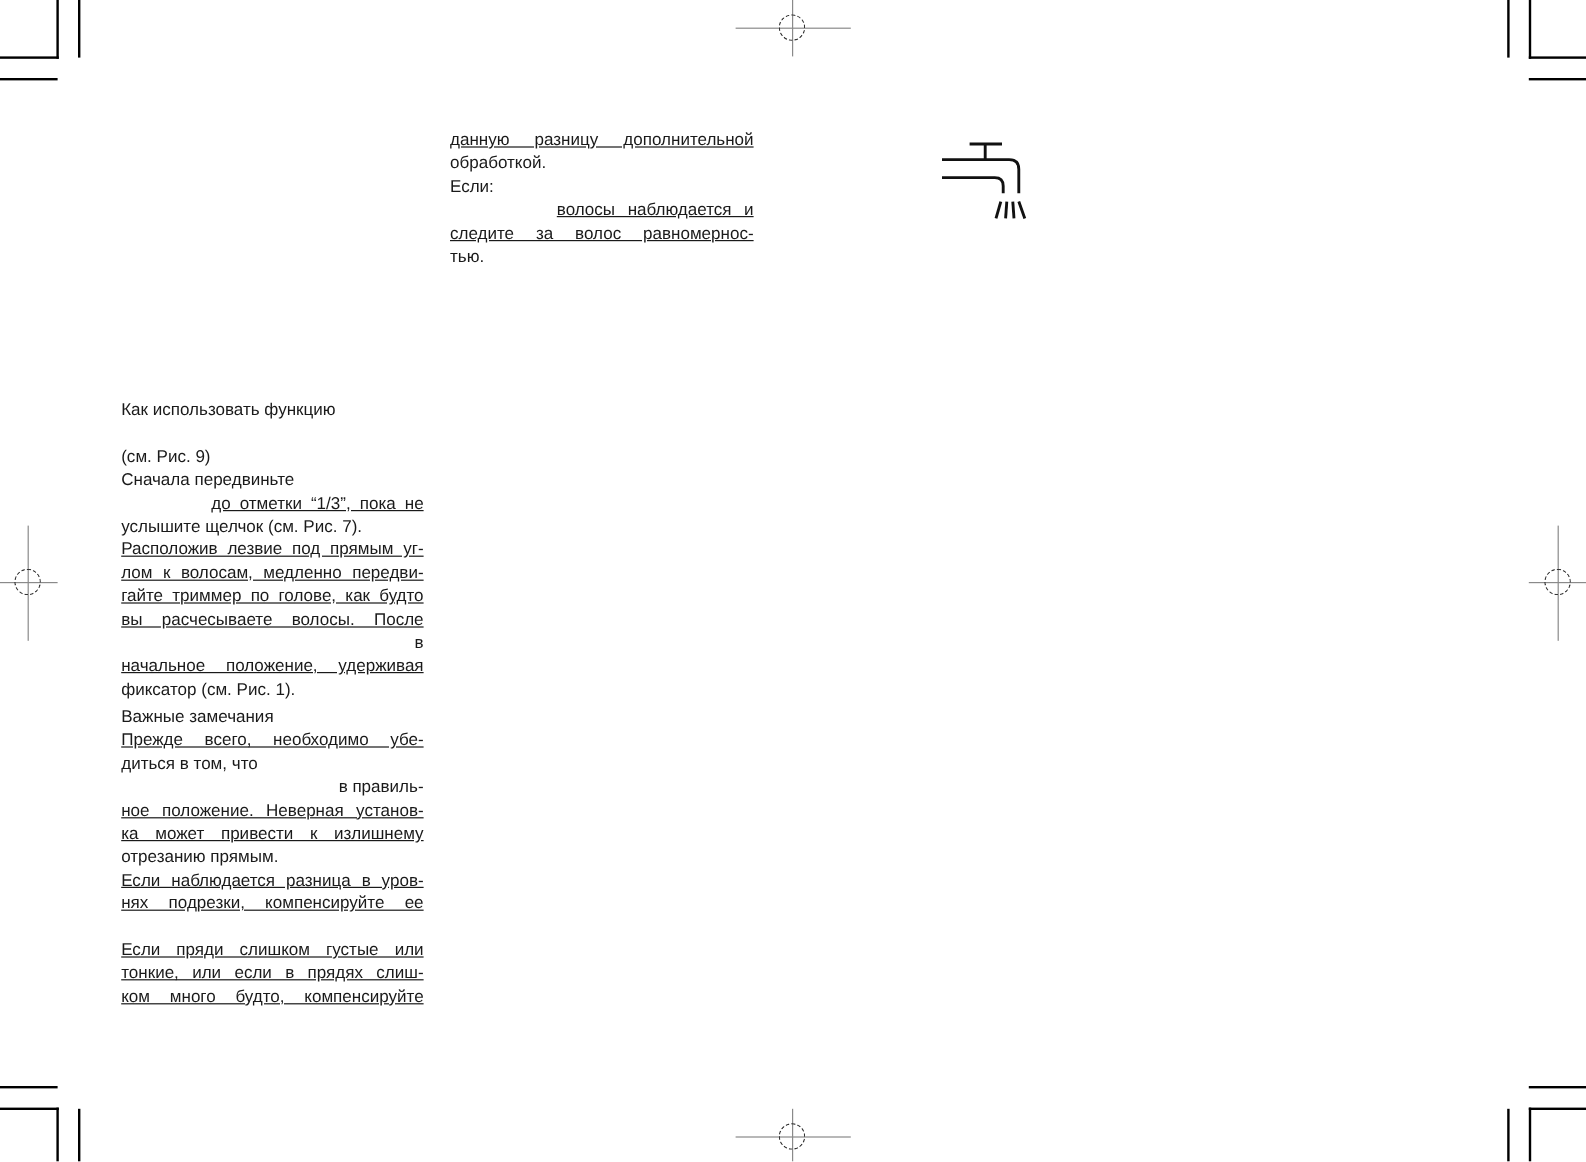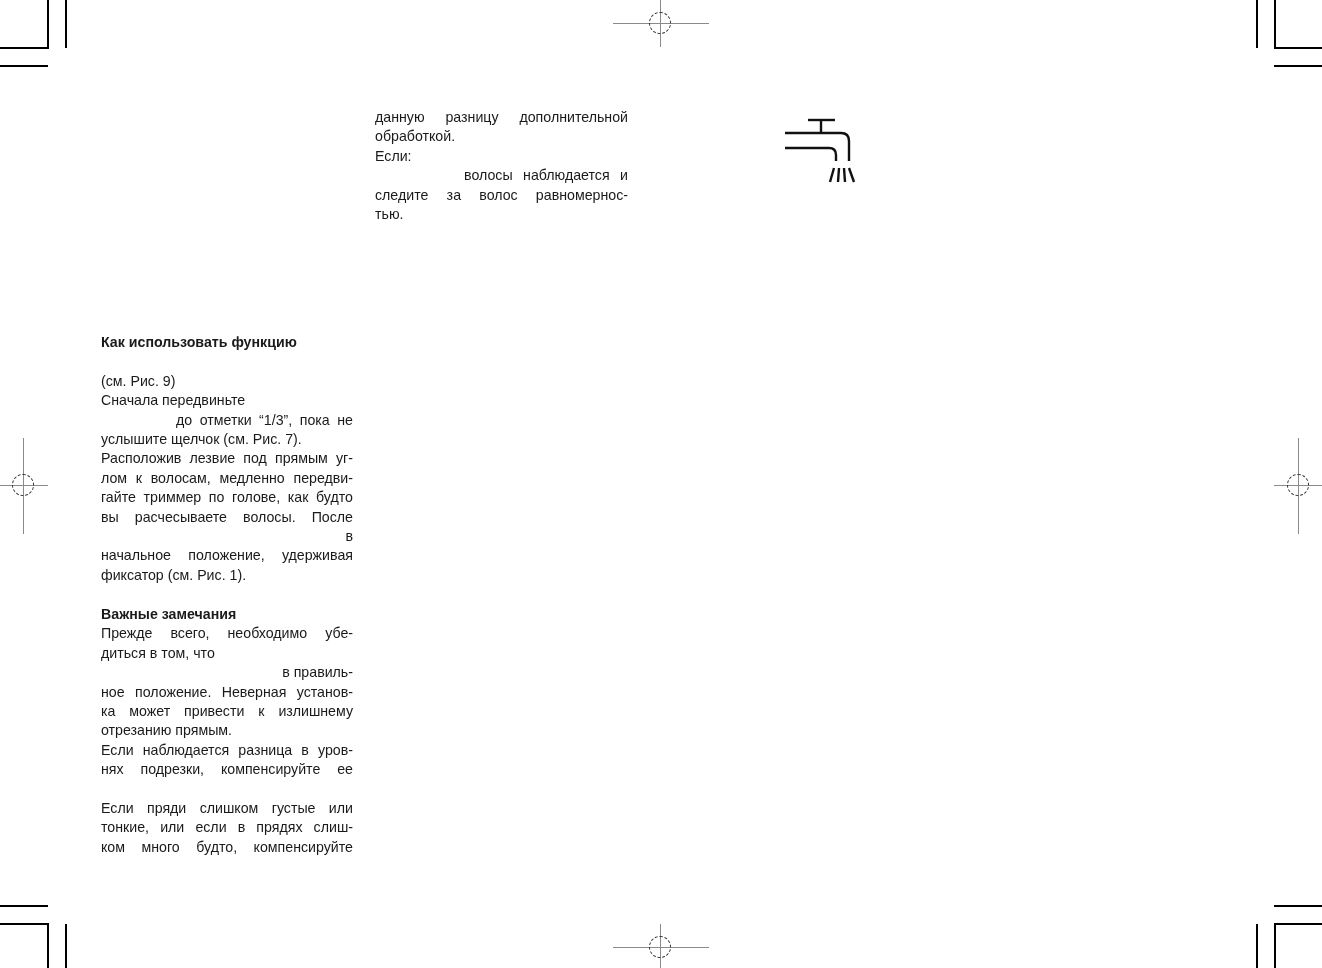--- a/index.html
+++ b/index.html
@@ -30,23 +30,24 @@
       line-height: 19.4px;
     }
     .col .line {
       display: block;
       height: 19.4px;
       white-space: nowrap;
     }
     .justify {
       text-align: justify;
       text-align-last: justify;
+      text-decoration: underline;
     }
     .right { text-align: right; }
-    .bold { font-weight: bold; }
+    .bold { font-weight: normal; }
     .tap-icon { position: absolute; left: 783px; top: 118px; width: 76px; height: 68px; }
   </style>
 </head>
 <body>
 
 <div>
   <div class="mark" style="left:0;top:47px;width:49px;height:2px;"></div>
   <div class="mark" style="left:47px;top:0;width:2px;height:49px;"></div>
   <div class="mark" style="left:65px;top:0;width:2px;height:48px;"></div>
   <div class="mark" style="left:0;top:65px;width:48px;height:2px;"></div>
@@ -121,21 +122,21 @@
   <span class="line justify" style="padding-left:75px;">до отметки “1/3”, пока не</span>
   <span class="line">услышите щелчок (см. Рис. 7).</span>
   <span class="line justify">Расположив лезвие под прямым уг-</span>
   <span class="line justify">лом к волосам, медленно передви-</span>
   <span class="line justify">гайте триммер по голове, как будто</span>
   <span class="line justify">вы расчесываете волосы. После</span>
   <span class="line right">в</span>
   <span class="line justify">начальное положение, удерживая</span>
   <span class="line">фиксатор (см. Рис. 1).</span>
 
-  <span class="line bold" style="margin-top:20px;">Важные замечания</span>
+  <span class="line bold" style="margin-top:4px;">Важные замечания</span>
   <span class="line justify">Прежде всего, необходимо убе-</span>
   <span class="line">диться в том, что</span>
   <span class="line right">в правиль-</span>
   <span class="line justify">ное положение. Неверная установ-</span>
   <span class="line justify">ка может привести к излишнему</span>
   <span class="line">отрезанию прямым.</span>
   <span class="line justify">Если наблюдается разница в уров-</span>
   <span class="line justify">нях подрезки, компенсируйте ее</span>
   <span class="line"></span>
   <span class="line justify">Если пряди слишком густые или</span>

